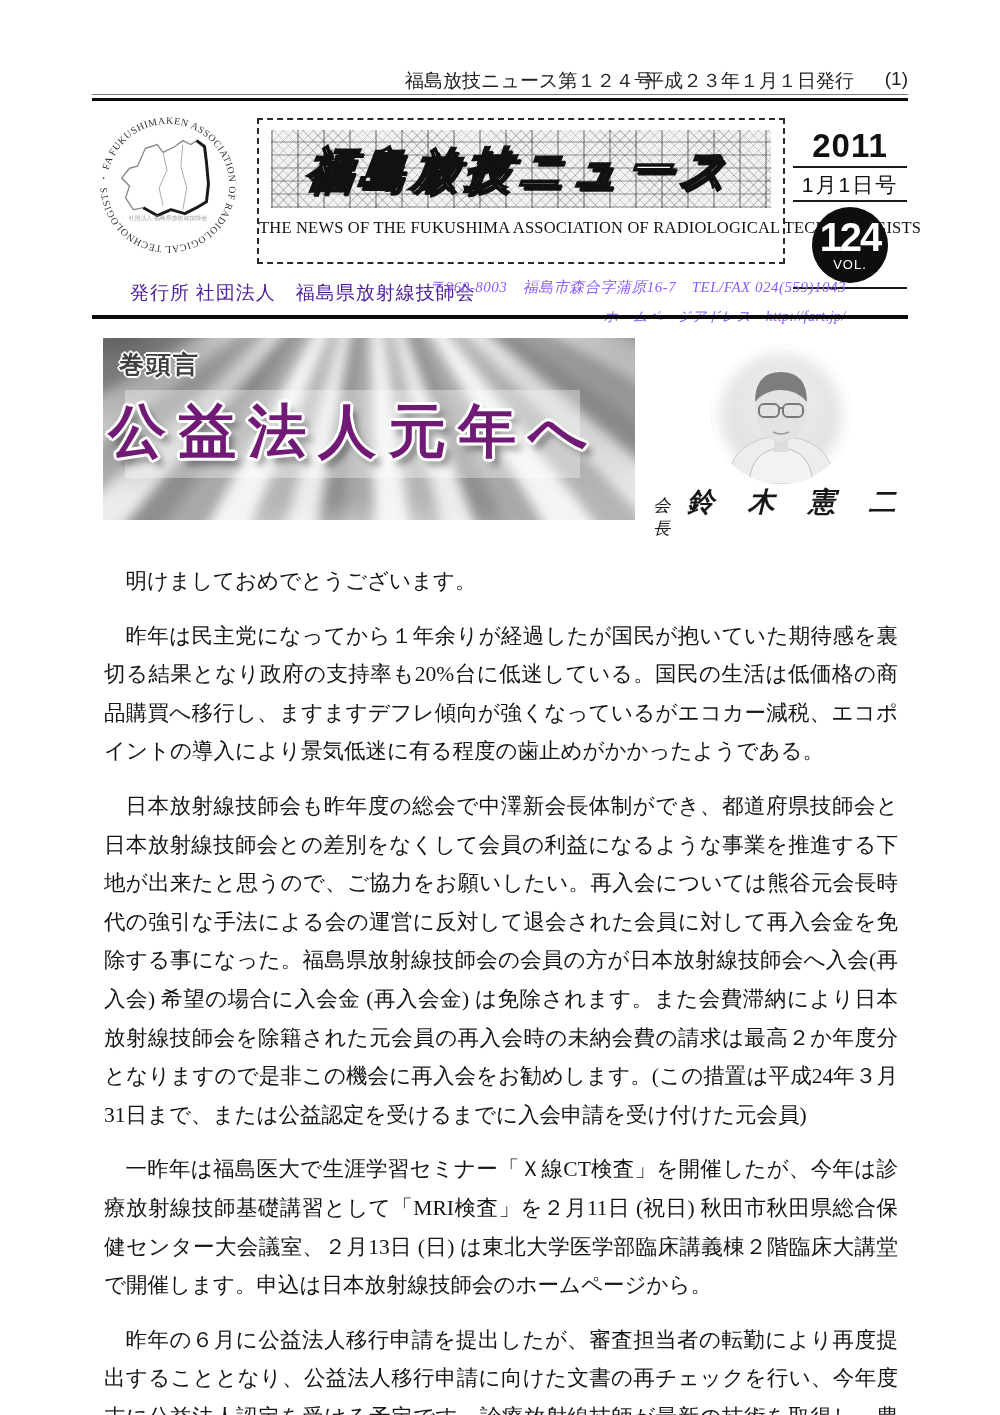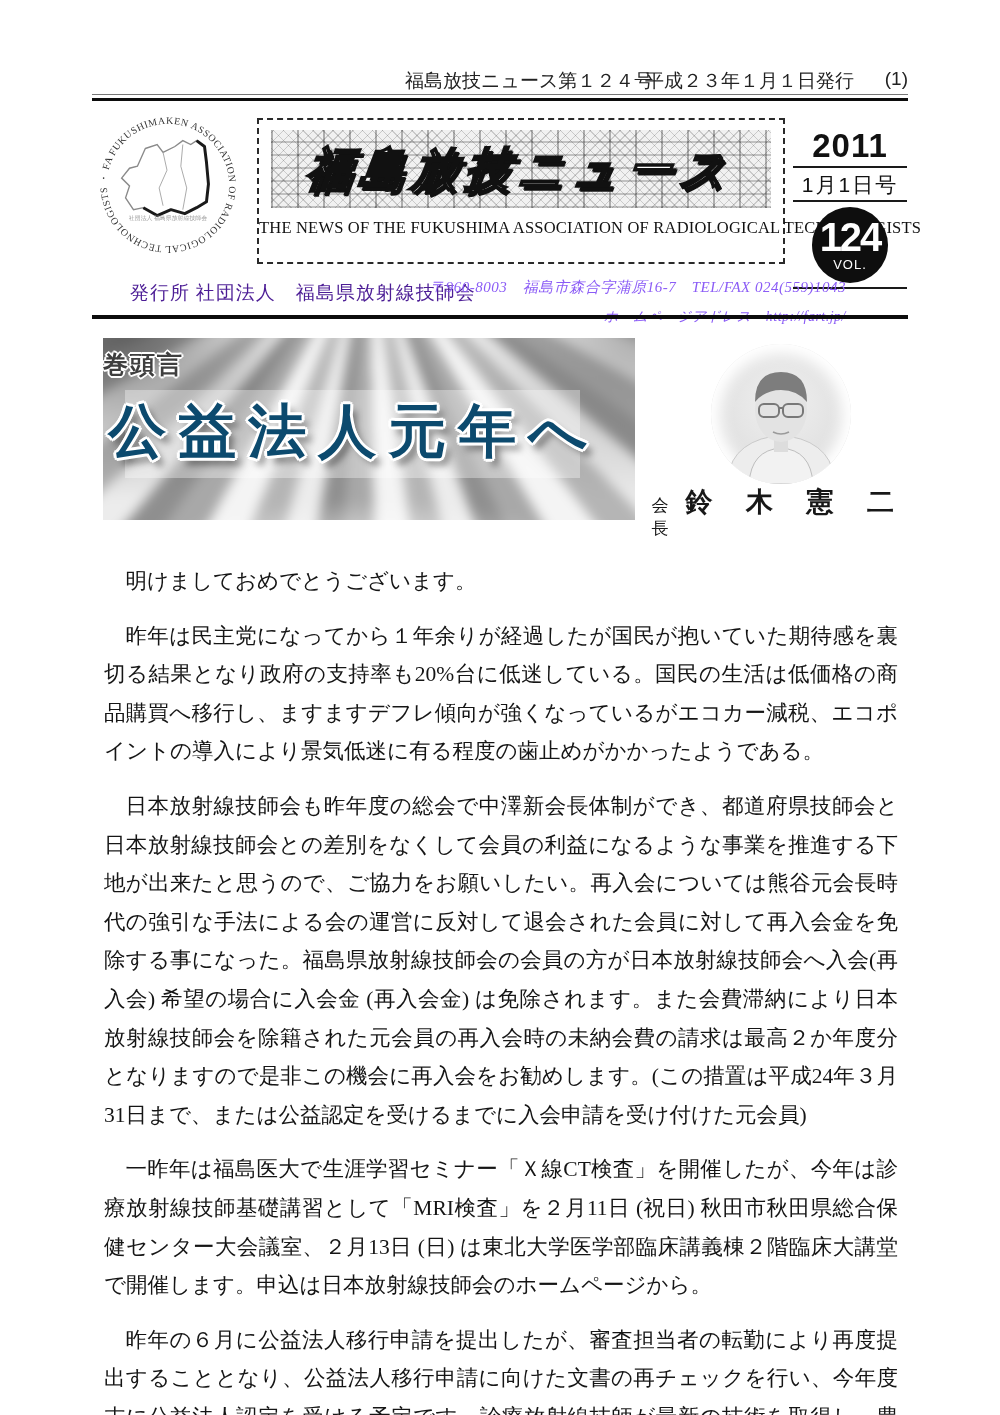--- a/index.html
+++ b/index.html
@@ -51,31 +51,31 @@
 
   
   .banner{position:absolute;top:338px;left:103px;width:532px;height:182px;overflow:hidden;background:#bdbdbd;}
   .banner .rays{position:absolute;inset:-24px;
      background:
        radial-gradient(circle at 8% 6%, rgba(70,70,70,0.65), rgba(70,70,70,0) 30%),
        radial-gradient(circle at 96% 10%, rgba(120,120,120,0.55), rgba(120,120,120,0) 28%),
        radial-gradient(ellipse 60% 45% at 50% 112%, rgba(255,255,255,0.95), rgba(255,255,255,0) 70%),
        repeating-conic-gradient(from 245deg at 50% -35%, #8f8f8f 0deg 5deg, #ececec 5deg 11deg, #b5b5b5 11deg 17deg, #f4f4f4 17deg 24deg, #a8a8a8 24deg 30deg);
      filter:blur(6px);}
-  .banner .tag{position:absolute;top:10px;left:0;font-size:25px;font-weight:700;color:#3f3f3f;letter-spacing:2px;
+  .banner .tag{position:absolute;top:10px;left:16px;font-size:25px;font-weight:700;color:#3f3f3f;letter-spacing:2px;
      text-shadow:-2px 0 0 #fff,2px 0 0 #fff,0 -2px 0 #fff,0 2px 0 #fff,-1px -1px 0 #fff,1px 1px 0 #fff,-1px 1px 0 #fff,1px -1px 0 #fff;}
   .banner .tband{position:absolute;top:52px;left:22px;right:55px;height:88px;background:rgba(255,255,255,0.35);}
-  .banner .ftitle{position:absolute;top:55px;left:0;right:30px;text-align:center;font-size:58px;font-weight:900;color:#0c4a6e;letter-spacing:12px;white-space:nowrap;
+  .banner .ftitle{position:absolute;top:55px;left:0;right:30px;text-align:center;font-size:58px;font-weight:900;color:#701a75;letter-spacing:12px;white-space:nowrap;
      text-shadow:-3px 0 0 #fff,3px 0 0 #fff,0 -3px 0 #fff,0 3px 0 #fff,-2px -2px 0 #fff,2px 2px 0 #fff,-2px 2px 0 #fff,2px -2px 0 #fff,6px 7px 7px rgba(0,0,0,0.45);}
 
   
   .portrait{position:absolute;top:344px;left:711px;width:140px;height:140px;border-radius:50%;
      background:radial-gradient(circle at 50% 42%, #f0f0f0 0%, #e2e2e2 55%, #d2d2d2 78%, #ffffff 100%);
      box-shadow:inset 0 0 14px 10px #ffffff;overflow:hidden;}
-  .caption{position:absolute;top:484px;left:655px;width:252px;display:flex;align-items:baseline;justify-content:flex-end;color:#181818;}
+  .caption{position:absolute;top:484px;left:655px;width:252px;display:flex;align-items:baseline;justify-content:center;color:#181818;font-style:italic;}
   .cap-role{font-size:17px;letter-spacing:9px;margin-right:8px;}
   .cap-name{font-size:27px;letter-spacing:13px;font-weight:600;white-space:nowrap;}
 
   
   .article{position:absolute;top:546px;left:88px;width:826px;font-size:21.5px;line-height:38.6px;color:#151515;
      text-align:justify;}
   .article p{margin:16px;text-indent:1em;}
 
   svg text{font-family:"Liberation Serif","DejaVu Serif",serif;}
 </style>

